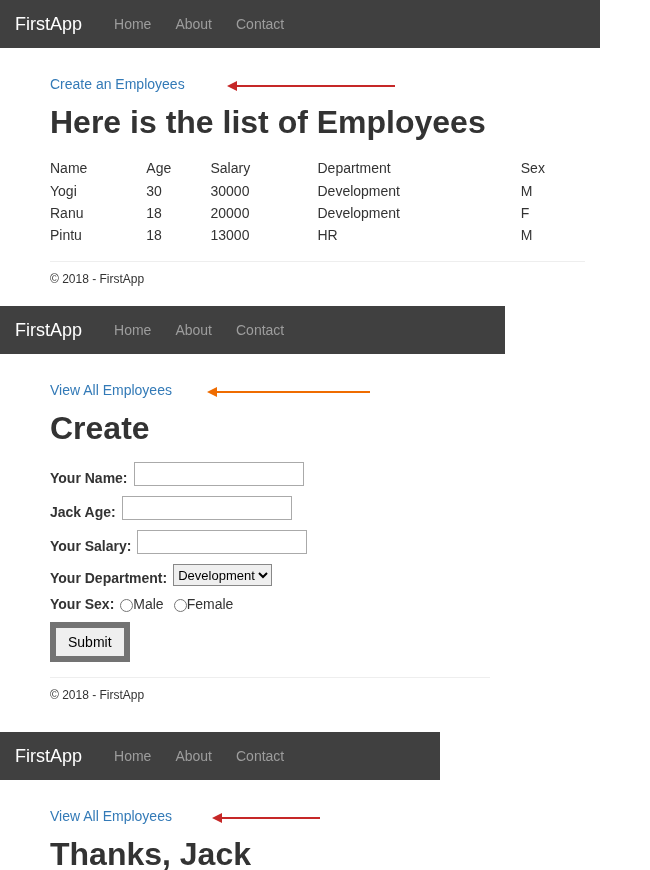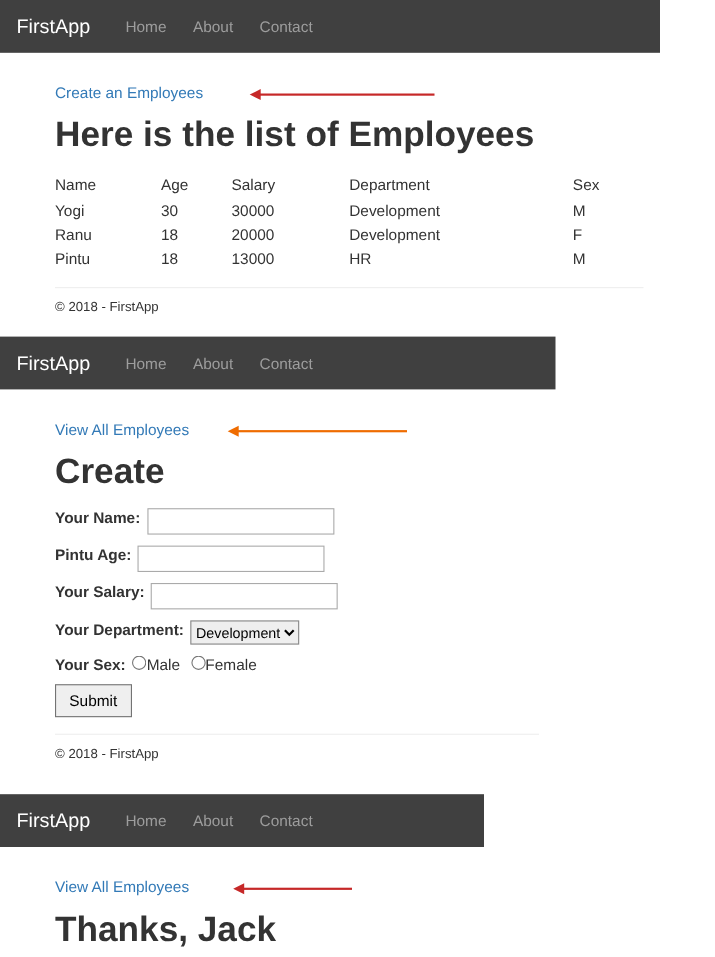--- a/index.html
+++ b/index.html
@@ -9,25 +9,25 @@
 .navbar-link { color: #9d9d9d; margin: 0 12px; cursor: pointer; font-size: 14px; }
 .container { padding: 28px 15px 15px 15px; margin-left: 35px; }
 .link { color: #337ab7; cursor: pointer; font-size: 14px; }
 .link-row { position: relative; margin-bottom: 10px; }
 h1 { font-size: 32px; font-weight: 700; margin: 12px 0 15px 0; color: #333; }
 table { width: 100%; border-collapse: collapse; margin-bottom: 15px; }
 th { text-align: left; font-weight: 400; padding: 4px 8px 4px 0; font-size: 14px; }
 td { padding: 3px 8px 3px 0; font-size: 14px; }
 hr { border: none; border-top: 1px solid #eee; margin: 15px 0 10px 0; }
 .footer { font-size: 12px; color: #333; }
-.form-row { margin: 10px 0; display: flex; align-items: flex-start; }
+.form-row { margin: 10px 0; display: flex; align-items: flex-end; }
 .form-label { font-weight: 700; margin-right: 6px; white-space: nowrap; }
 input[type=text] { border: 1px solid #aaa; height: 24px; width: 170px; padding: 2px 4px; }
 select { border: 1px solid #888; height: 22px; font-size: 13px; }
-.submit-btn { background: #efefef; border: 1px solid #737373; padding: 6px 12px; cursor: pointer; font-size: 14px; }
+.submit-btn { background: #efefef; border: 6px solid #737373; padding: 6px 12px; cursor: pointer; font-size: 14px; }
 .radio-label { font-size: 14px; margin-right: 10px; }
 
 
 .shot1 { width: 600px; }
 .shot2 { width: 505px; }
 .shot3 { width: 440px; }
 
 
 .arrow { position: absolute; height: 2px; }
 .arrow::before { content: ''; position: absolute; left: -8px; top: -4px; border-right: 10px solid currentColor; border-top: 5px solid transparent; border-bottom: 5px solid transparent; }
@@ -102,21 +102,21 @@
       <span class="link">View All Employees</span>
       <div class="arrow arrow-orange" style="left:165px; top:9px; width:155px;"></div>
     </div>
     <h1>Create</h1>
 
     <div class="form-row">
       <span class="form-label">Your Name:</span>
       <input type="text" style="">
     </div>
     <div class="form-row">
-      <span class="form-label">Pintu Age:</span>
+      <span class="form-label">Jack Age:</span>
       <input type="text" style="">
     </div>
     <div class="form-row">
       <span class="form-label">Your Salary:</span>
       <input type="text" style="">
     </div>
     <div class="form-row">
       <span class="form-label">Your Department:</span>
       <select>
         <option>Development</option>

